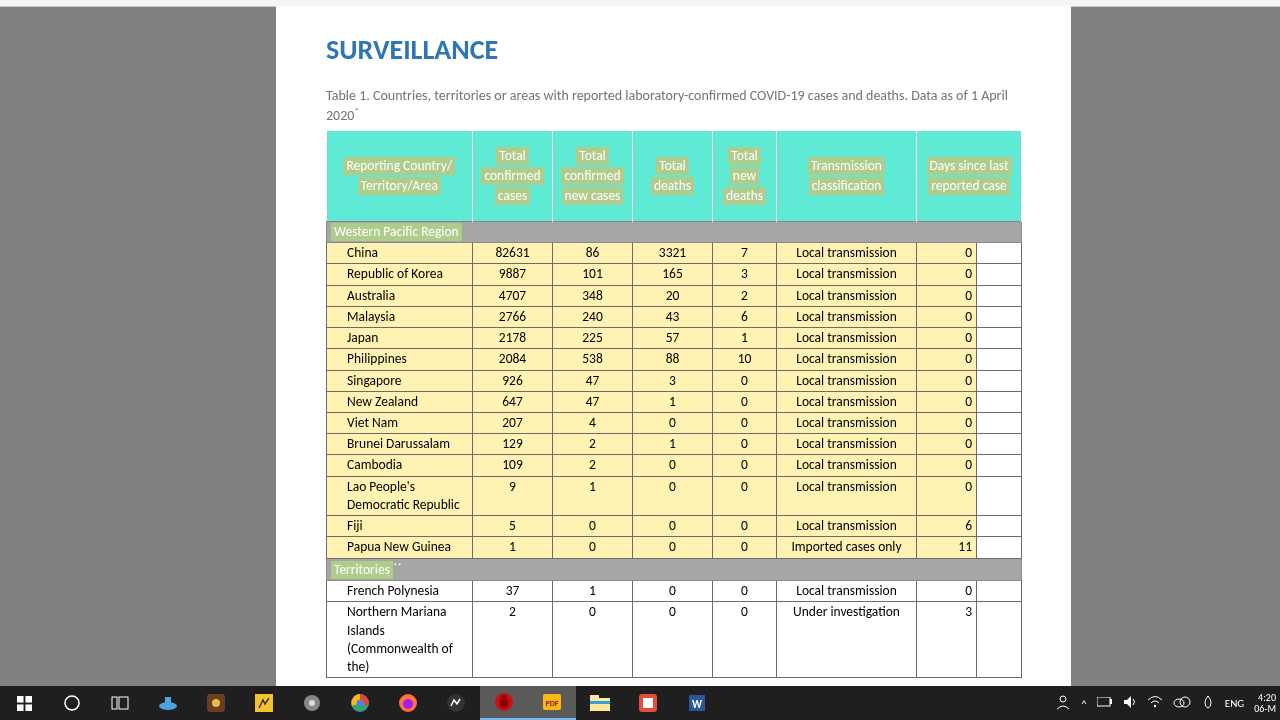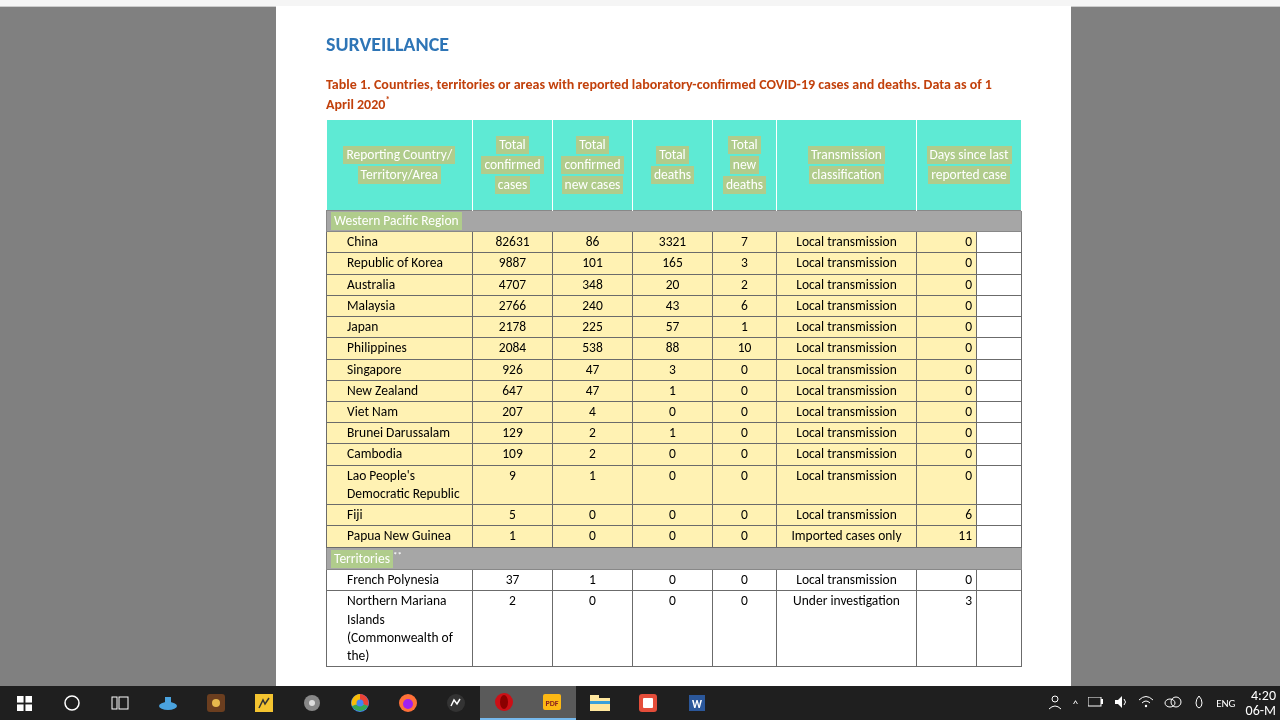--- a/index.html
+++ b/index.html
@@ -25,26 +25,26 @@
     left: 276px;
     width: 795px;
     background: #fff;
     height: 680px;
     padding: 20px 50px 0 50px;
     box-sizing: border-box;
   }
   .section-title {
     color: #2E75B6;
     font-weight: bold;
-    font-size: 20px;
+    font-size: 28px;
     margin: 6px 0 20px 0;
   }
   .table-title {
-    color: #c2410c;
-    font-weight: bold;
+    color: #737373;
+    font-weight: normal;
     font-size: 14px;
     line-height: 1.3;
     margin-bottom: 6px;
   }
   table {
     width: 100%;
     border-collapse: collapse;
     font-size: 13.5px;
     table-layout: fixed;
   }
@@ -116,21 +116,21 @@
   .tb-icon svg { display:block; }
   .tray {
     margin-left: auto;
     display: flex;
     align-items: center;
     color: #fff;
     gap: 10px;
     font-size: 11px;
     padding-right: 4px;
   }
-  .tray .clock { text-align: right; line-height: 1.1; font-size: 14px; padding-right: 0;}
+  .tray .clock { text-align: right; line-height: 1.1; font-size: 10px; padding-right: 0;}
   .sup { font-size: 9px; vertical-align: super; }
 </style>
 </head>
 <body>
 
 <div class="toolbar-top"></div>
 
 <div class="page-area">
   <div class="section-title">SURVEILLANCE</div>
   <div class="table-title">

